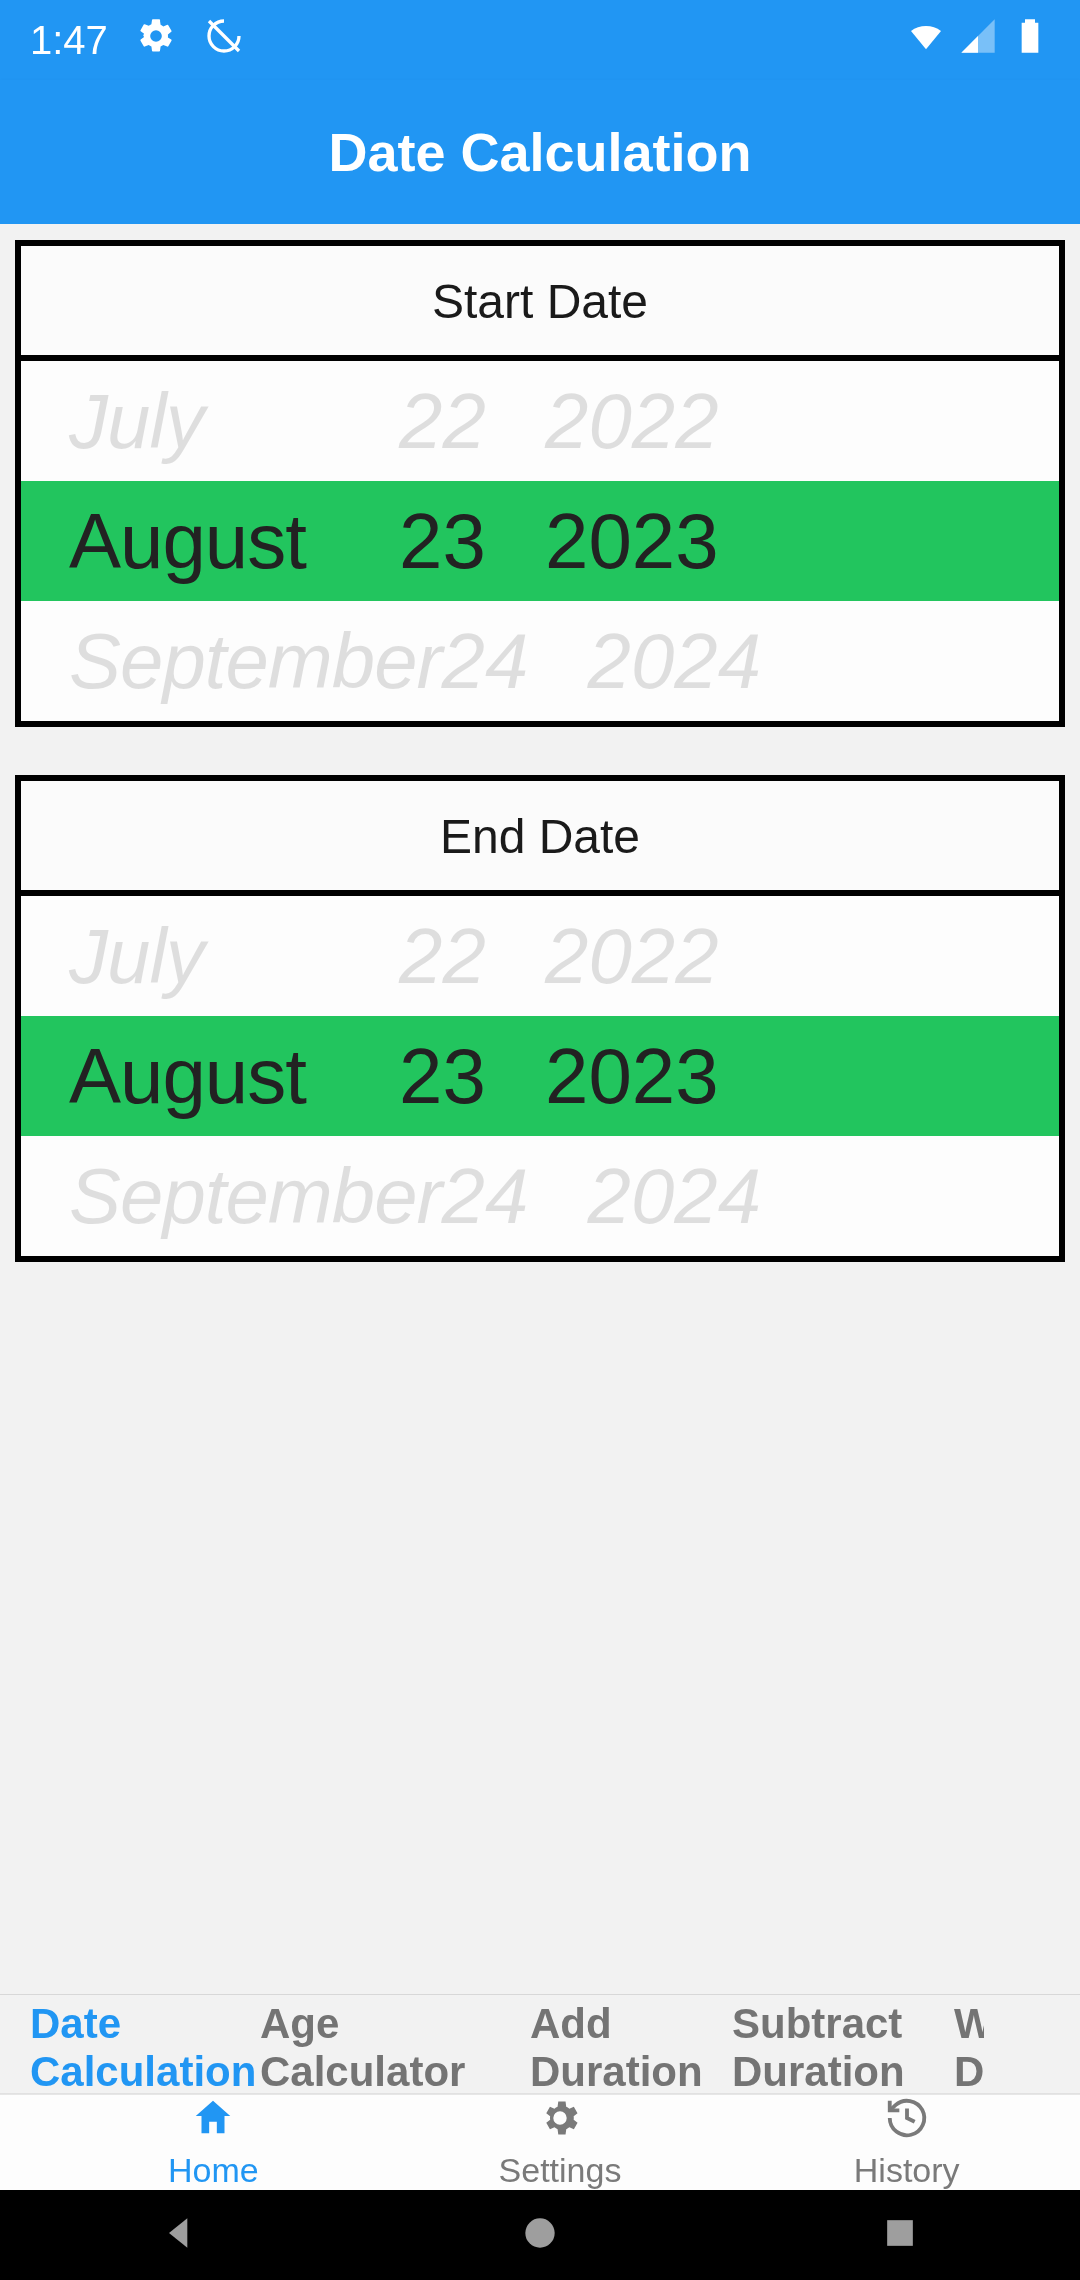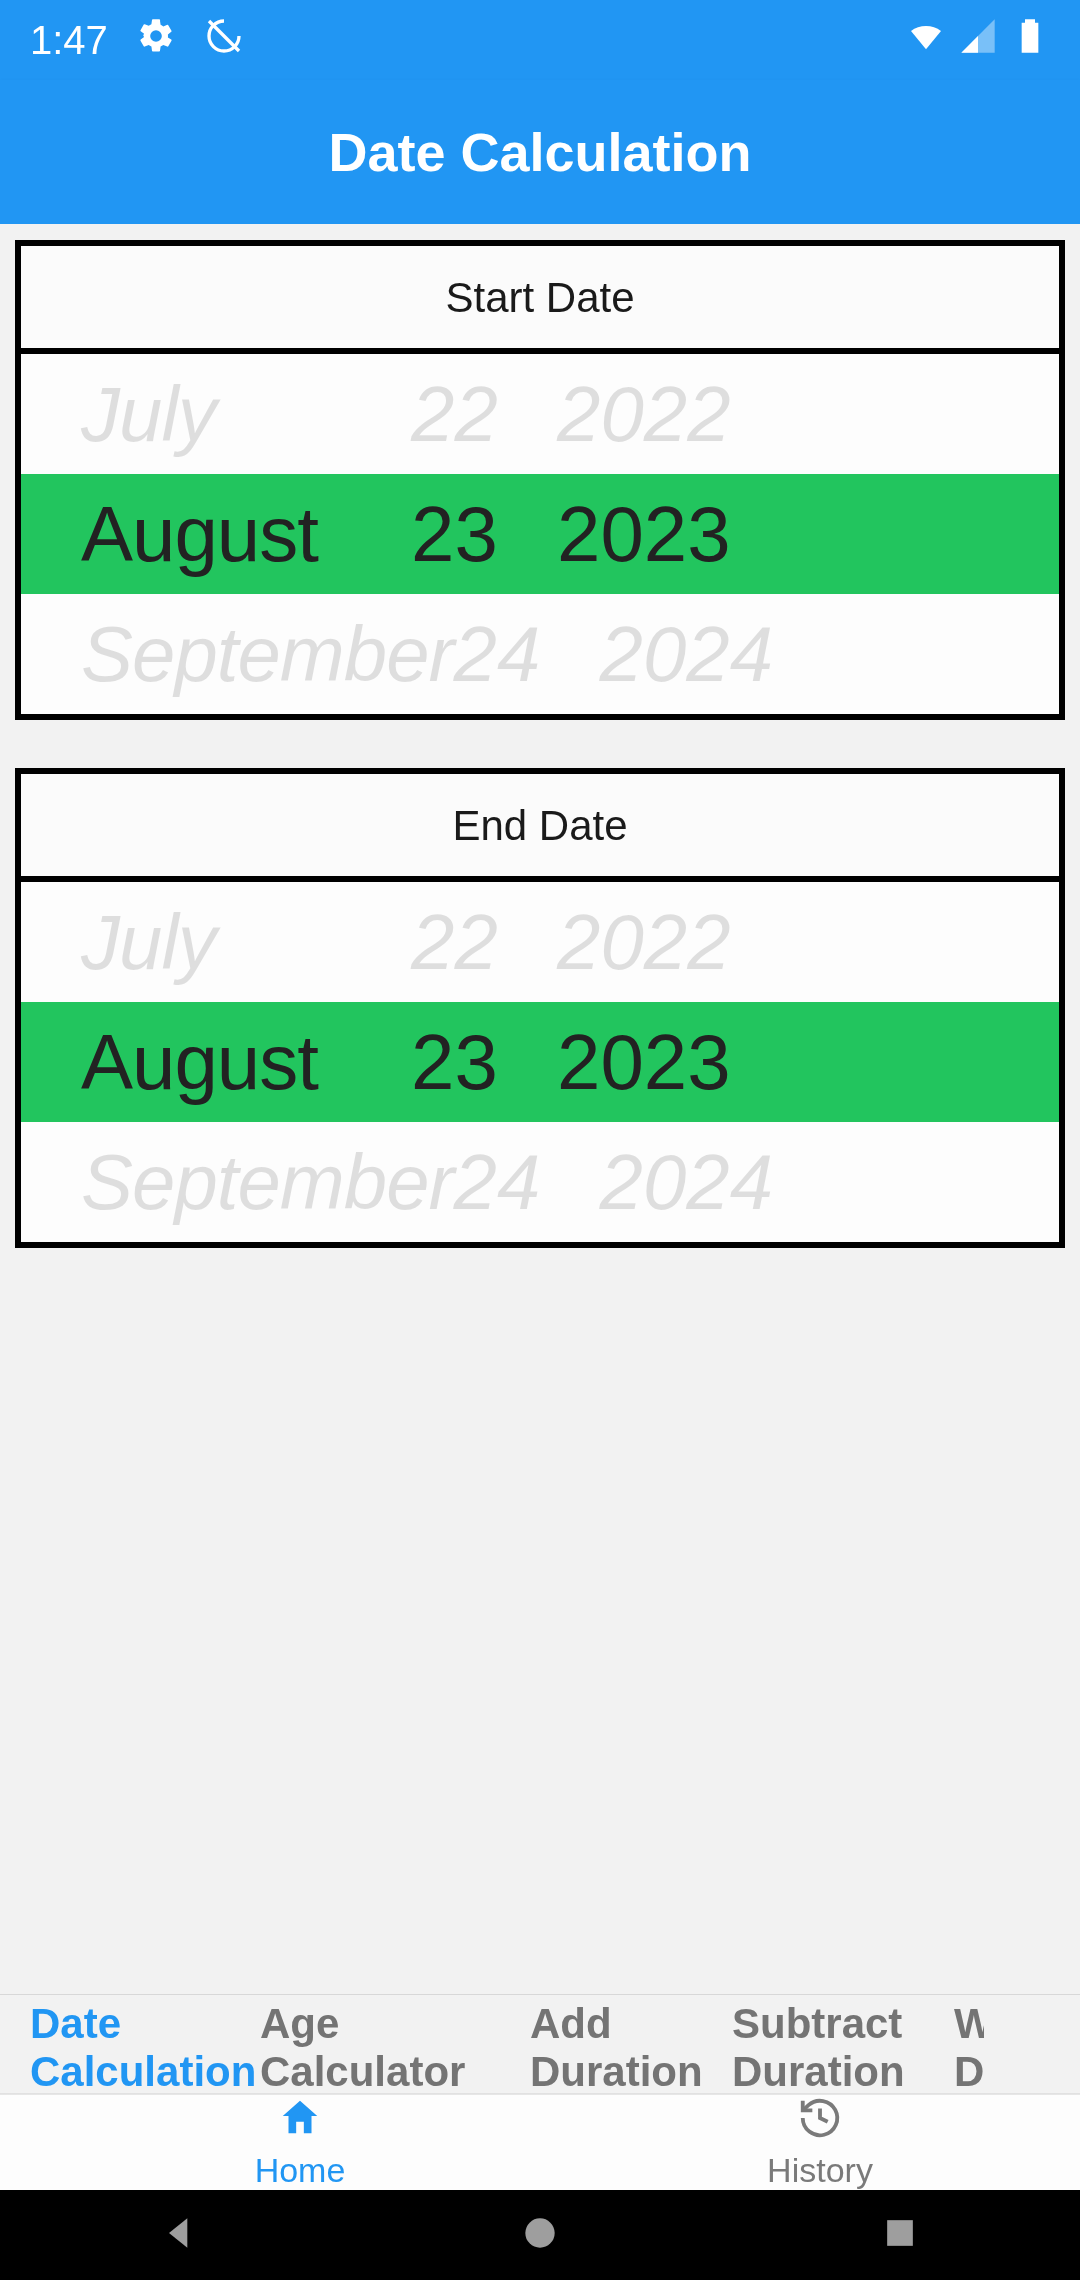--- a/index.html
+++ b/index.html
@@ -47,38 +47,38 @@
   }
 
   .date-card {
     width: 100%;
     border: 6px solid #000;
     background: #fbfbfb;
     margin-bottom: 48px;
   }
   .date-card .card-title {
     text-align: center;
-    font-size: 42px;
+    font-size: 48px;
     font-weight: 500;
     color: #1a1a1a;
     padding: 28px 0 26px 0;
     border-bottom: 6px solid #000;
     background: #fbfbfb;
   }
   .picker {
     position: relative;
     height: 360px;
     overflow: hidden;
     background: #fdfdfd;
   }
   .picker-row {
     display: flex;
     align-items: center;
     height: 120px;
-    padding-left: 60px;
+    padding-left: 48px;
   }
   .picker-row.selected {
     background: #22c55e;
     color: #1e1e1e;
   }
   .picker-row.faded-top, .picker-row.faded-bot {
     color: rgba(0,0,0,0.12);
     font-style: italic;
     font-weight: 700;
   }
@@ -273,20 +273,28 @@
 </div>
 
 <div class="bottomnav">
   <div class="navitem active">
     <span>
       <svg viewBox="0 0 24 24" fill="#2196f3">
           <path d="M12 3l9 8h-3v9h-4v-6H10v6H6v-9H3l9-8z"></path>
         </svg>
     </span>
     <span>Home</span>
+  </div>
+  <div class="navitem">
+    <span>
+      <svg viewBox="0 0 24 24" fill="#7a7a7a">
+          <path d="M19.14,12.94a7,7,0,0,0,0-1.88l2-1.55-1.92-3.32-2.35.95a7,7,0,0,0-1.63-.95L14.9,3.4H11.1l-.36,2.79a7,7,0,0,0-1.63.95l-2.35-.95L4.84,9.51l2,1.55a7,7,0,0,0,0,1.88l-2,1.55,1.92,3.32,2.35-.95a7,7,0,0,0,1.63.95l.36,2.79h3.8l.36-2.79a7,7,0,0,0,1.63-.95l2.35.95,1.92-3.32ZM12,15.5A3.5,3.5,0,1,1,15.5,12,3.5,3.5,0,0,1,12,15.5Z"></path>
+        </svg>
+    </span>
+    <span>Settings</span>
   </div>
   <div class="navitem">
     <span>
       <svg viewBox="0 0 24 24" fill="none" stroke="#7a7a7a" stroke-width="2">
           <path d="M3 12a9 9 0 1 0 3-6.7L3 8"></path>
           <polyline points="3 3 3 8 8 8"></polyline>
           <polyline points="12 7 12 12 16 14"></polyline>
         </svg>
     </span>
     <span>History</span>

